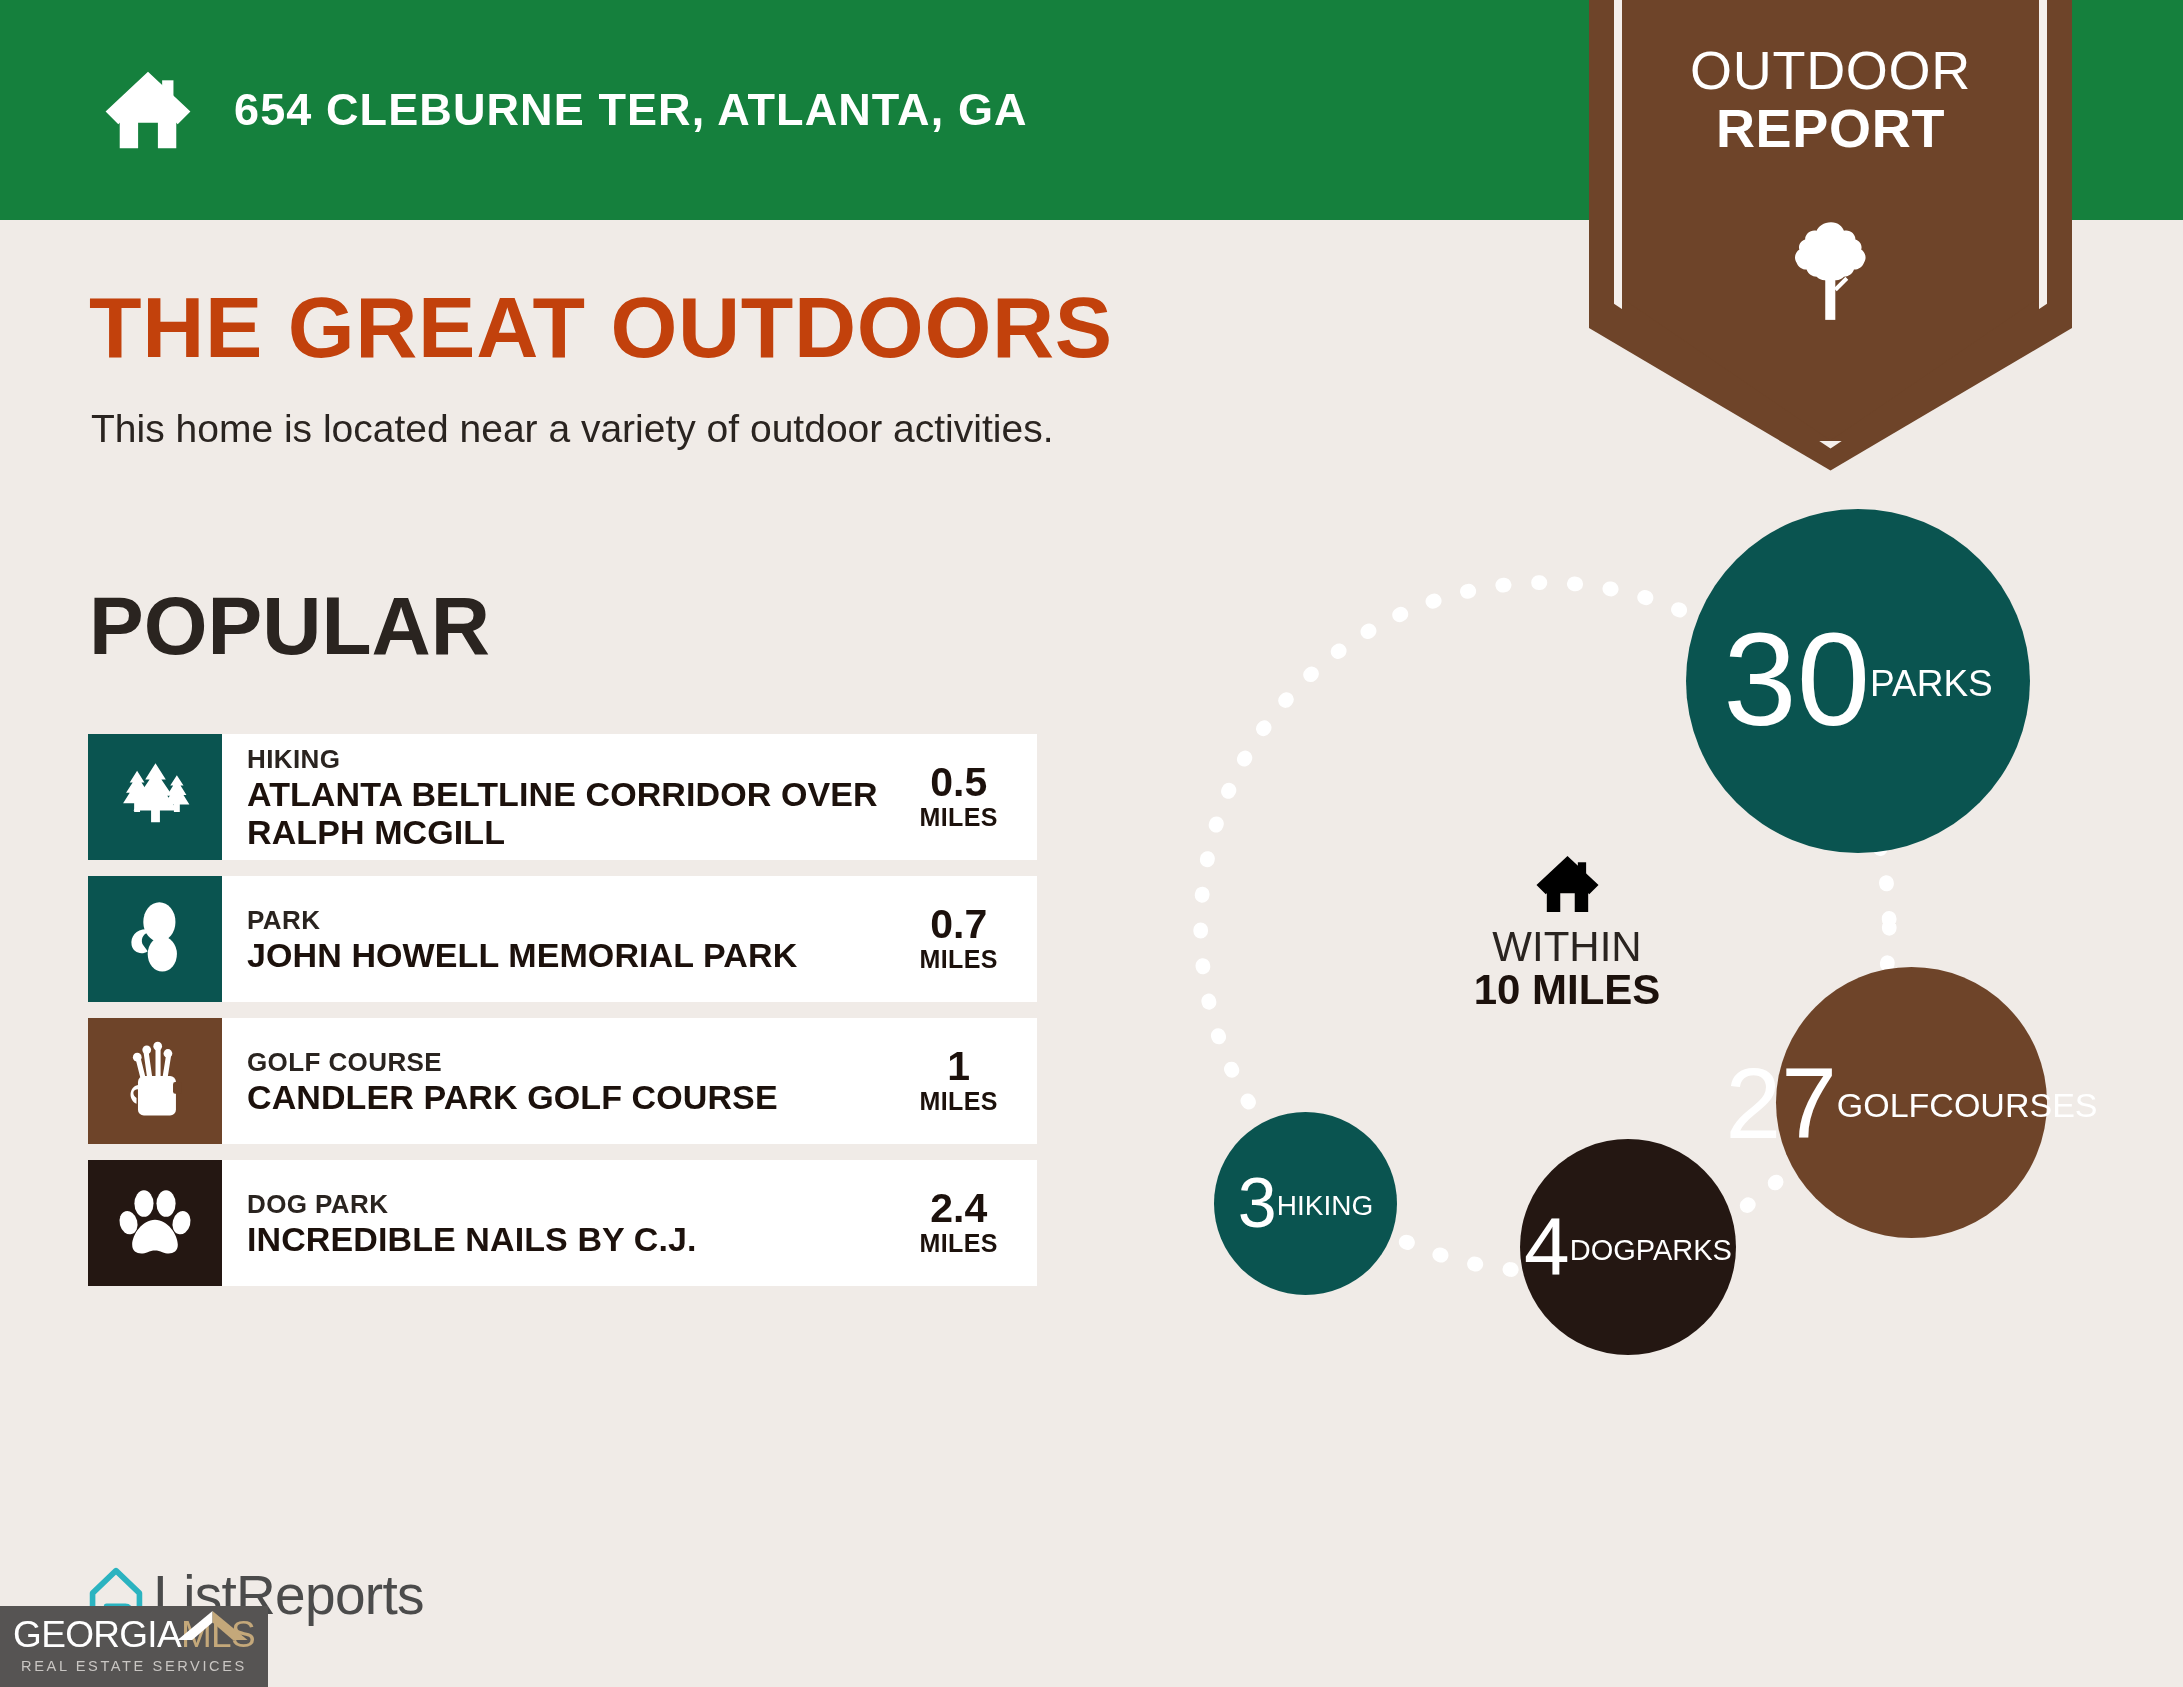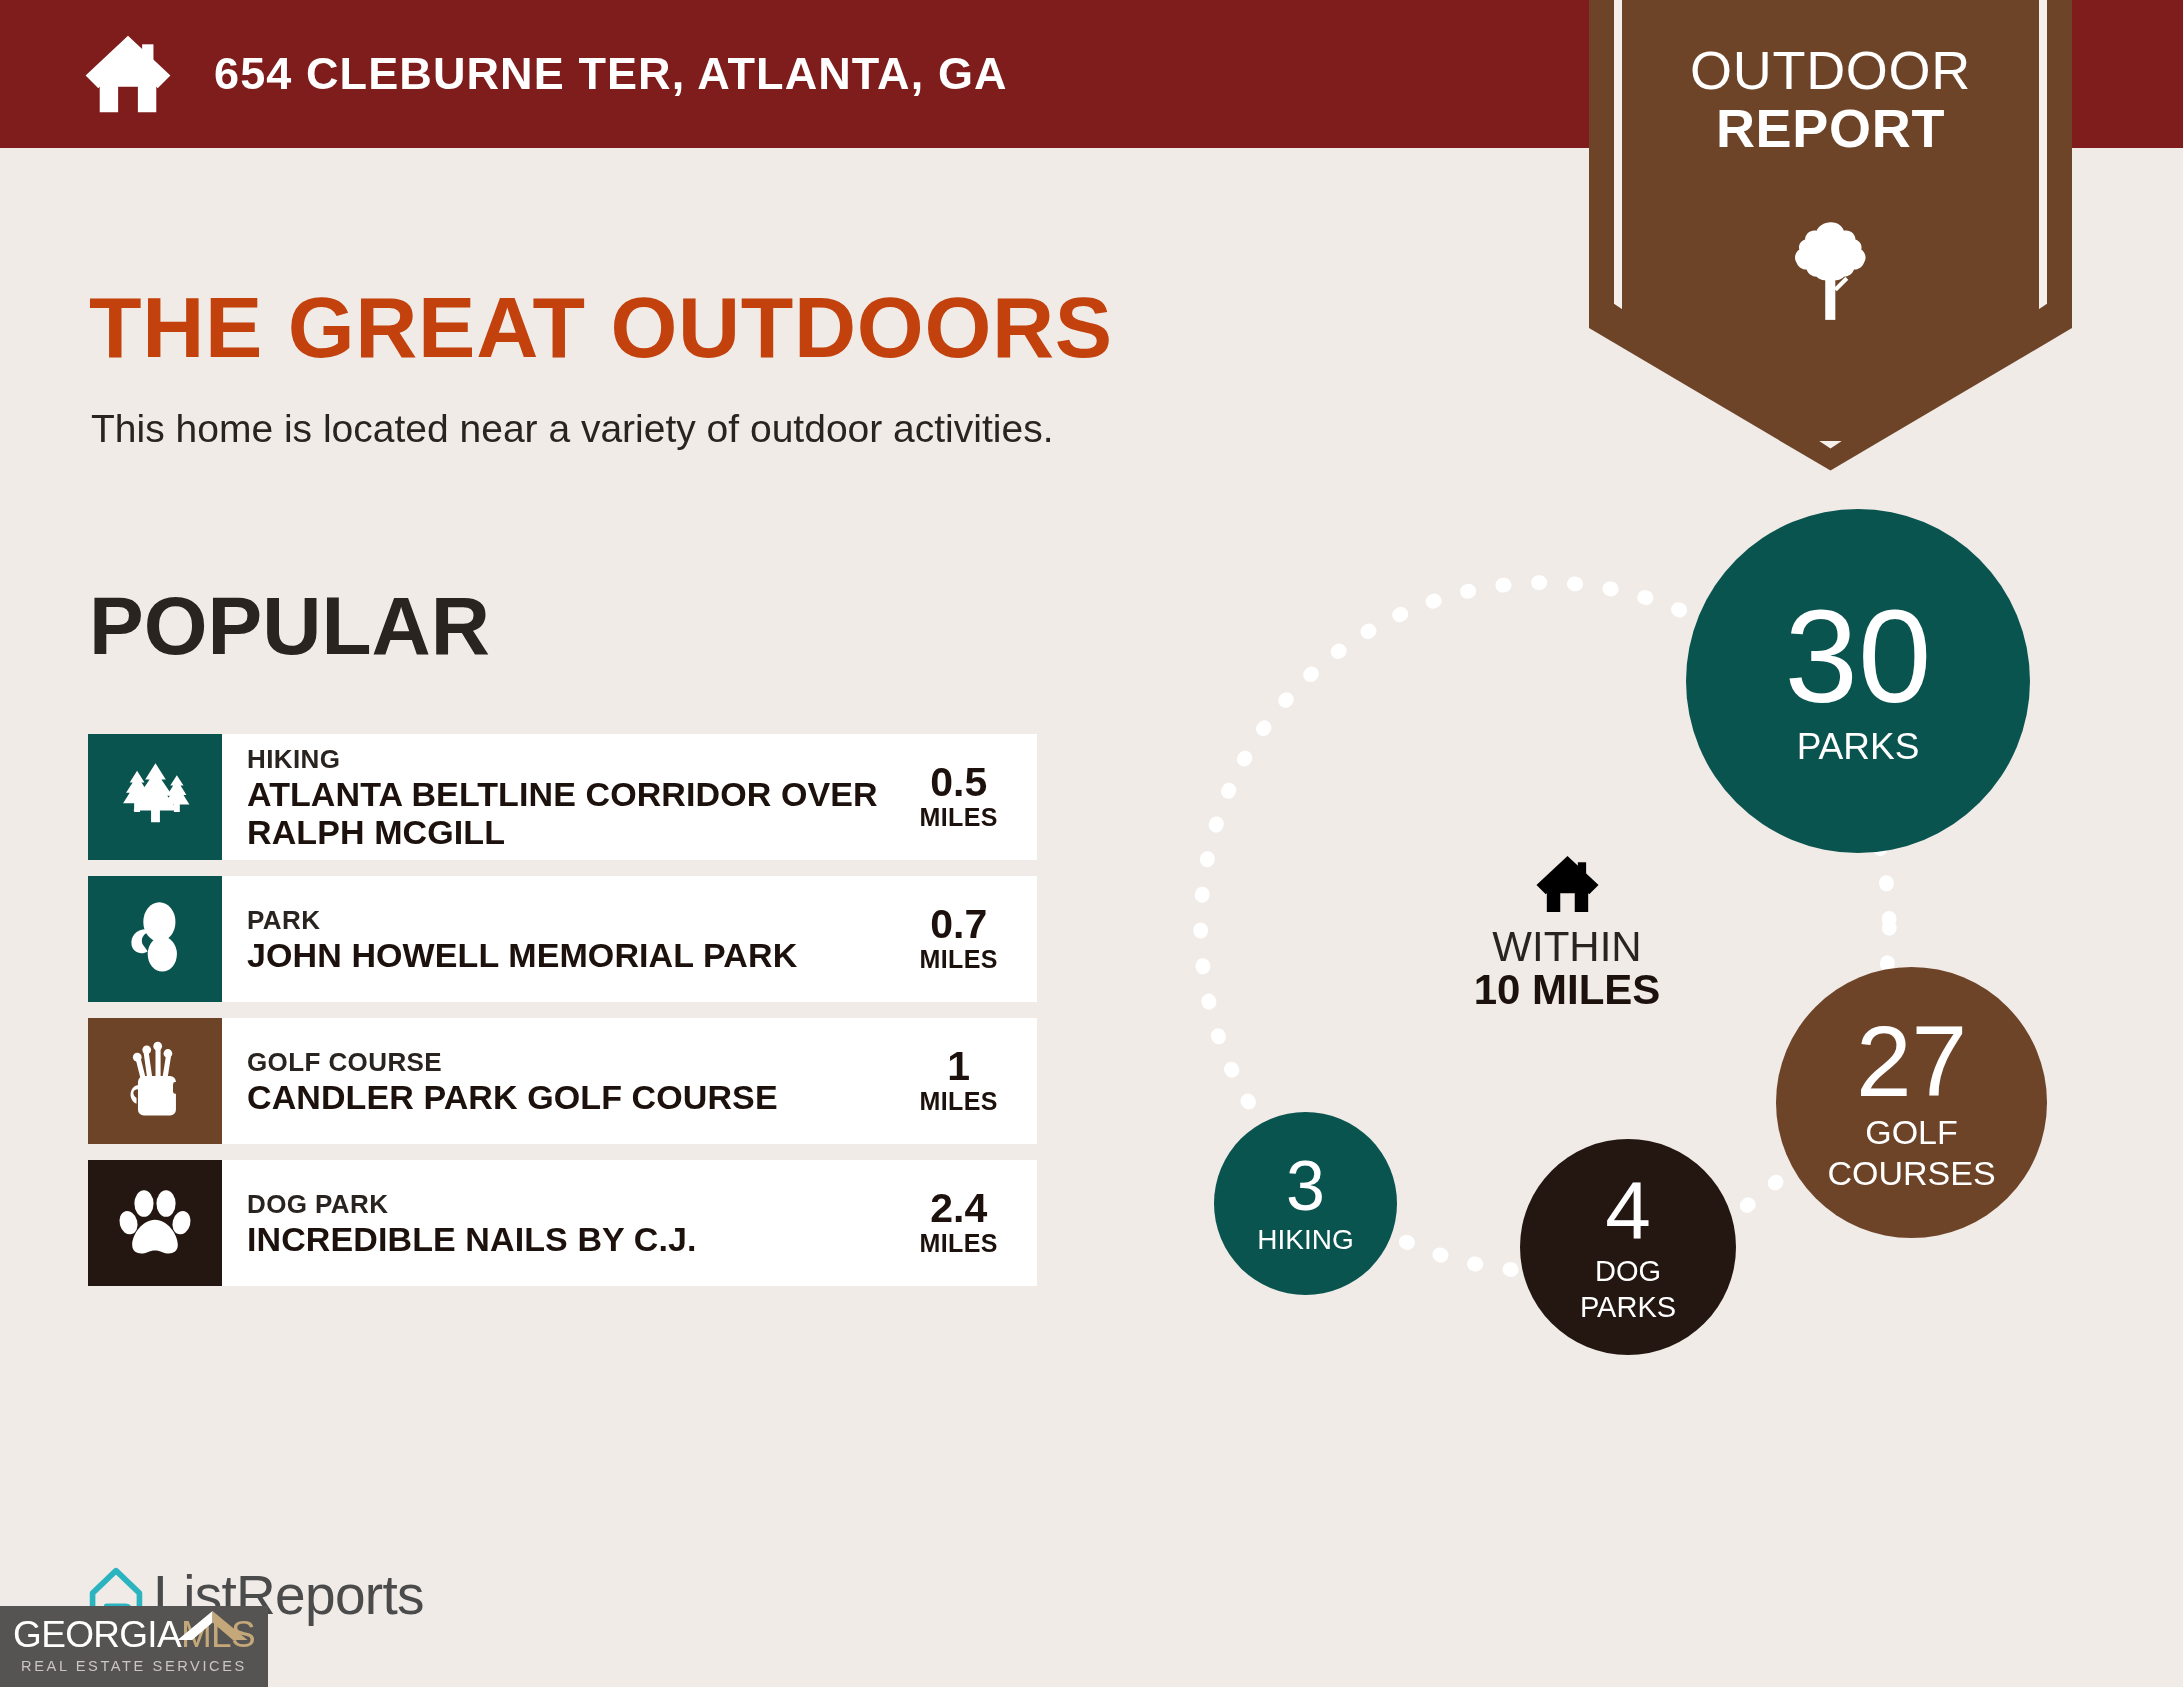--- a/index.html
+++ b/index.html
@@ -6,22 +6,23 @@
   html, body {
     width: 2183px; height: 1687px;
     background: #F0EBE7;
     font-family: "Liberation Sans", sans-serif;
     overflow: hidden;
   }
   .page { position: relative; width: 2183px; height: 1687px; background: #F0EBE7; }
 
   
   .topbar {
-    position: absolute; left: 0; top: 0; width: 2183px; height: 148px;
-    background: #7f1d1d;
+    position: absolute; left: 0; top: 0; width: 2183px; height: 220px;
+    background: #15803d;
+    padding-left: 20px;
   }
   .topbar-inner { display: flex; align-items: center; height: 100%; padding-left: 82px; }
   .home-glyph { width: 92px; height: 82px; flex: none; }
   .addr {
     margin-left: 40px; color: #FFFFFF; font-size: 45px; font-weight: 700;
     letter-spacing: 1.1px; white-space: nowrap;
   }
 
   
   .badge {
@@ -74,21 +75,21 @@
   .row-name { font-size: 34px; font-weight: 700; color: #1C110C; letter-spacing: 0.1px; line-height: 1.12; }
   .row-dist { width: 136px; flex: none; text-align: center; }
   .row-num { font-size: 41px; font-weight: 700; color: #1C110C; line-height: 1.02; }
   .row-unit { font-size: 25px; font-weight: 700; color: #1C110C; letter-spacing: 0.4px; }
 
   
   .diagram { position: absolute; left: 1186px; top: 513px; width: 997px; height: 967px; }
   .dots { position: absolute; left: 0; top: 0; }
   .circle {
     position: absolute; border-radius: 50%;
-    display: flex; flex-direction: column; align-items: center; justify-content: center;
+    display: flex; flex-direction: row; align-items: center; justify-content: center;
     color: #FFFFFF; text-align: center; line-height: 1;
   }
   .c-num { font-weight: 400; line-height: 0.96; }
   .c-lbl { font-weight: 400; line-height: 1.04; }
 
   .c-parks  { left: 500px; top: -4.4px;   width: 344px; height: 344px; background: #0A5450; }
   .c-parks .c-num { font-size: 132px; }
   .c-parks .c-lbl { font-size: 37px; margin-top: 7.3px; }
 
   .c-golf   { left: 590px; top: 454px;  width: 271px; height: 271px; background: #6E4429; }

